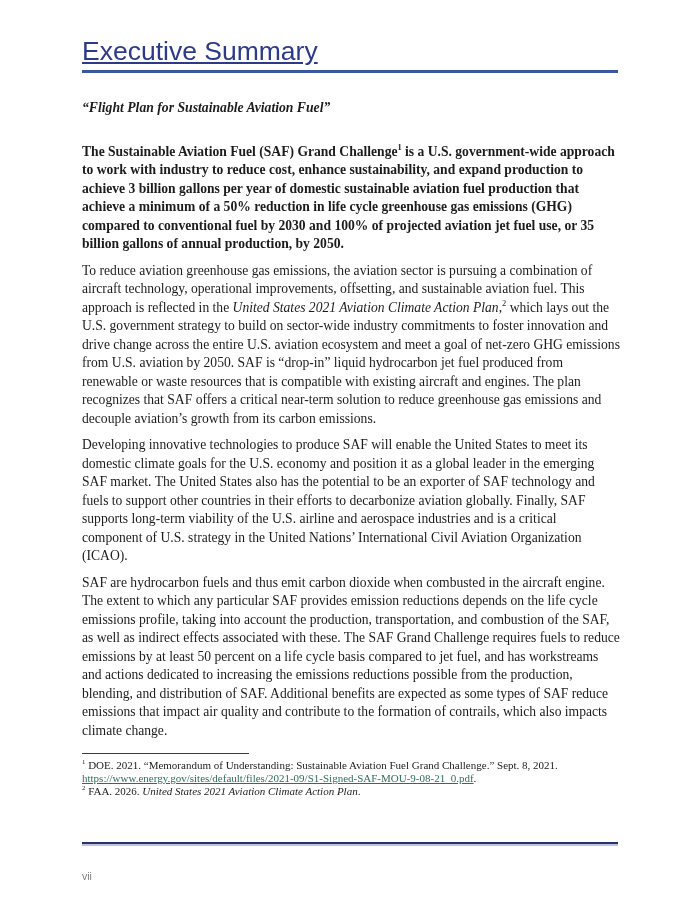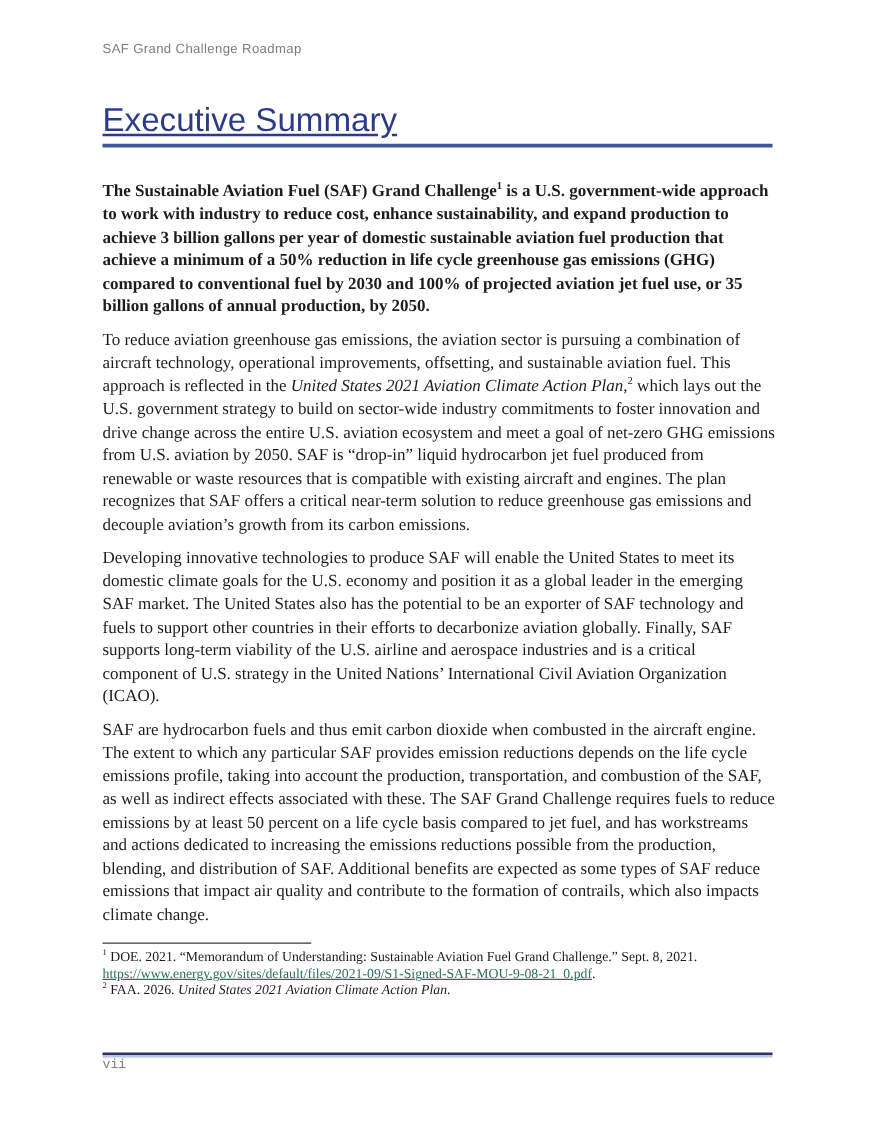--- a/index.html
+++ b/index.html
@@ -71,38 +71,38 @@
   }
   .footer {
     position: absolute;
     left: 82px;
     top: 842px;
     width: 536px;
   }
   .footer-line-dark { height: 2.4px; background: #2b3268; }
   .footer-line-light { height: 1.8px; background: #b8c4e2; }
   .page-number {
-    margin-top: 0;
-    font-family: Liberation Mono, monospace;
+    margin-top: 24px;
+    font-family: Liberation Sans, sans-serif;
     font-size: 10.5px;
     color: #7d7d7d;
   }
   p { margin-block-start: 0; margin-block-end: 0; }
 </style>
 </head>
 <body>
 
 <div class="page">
 
-  <div class="running-header">SAF Grand Challenge Roadmap</div>
 
   <h1 class="title">Executive Summary</h1>
 
   <div class="title-rule"></div>
 
+  <p class="quote">“Flight Plan for Sustainable Aviation Fuel”</p>
 
   <p class="para bold"><span>The Sustainable Aviation Fuel (SAF) Grand Challenge</span><span class="sup">1</span><span> is a U.S. government-wide approach to work with industry to reduce cost, enhance sustainability, and expand production to achieve 3 billion gallons per year of domestic sustainable aviation fuel production that achieve a minimum of a 50% reduction in life cycle greenhouse gas emissions (GHG) compared to conventional fuel by 2030 and 100% of projected aviation jet fuel use, or 35 billion gallons of annual production, by 2050.</span></p>
 
   <p class="para"><span>To reduce aviation greenhouse gas emissions, the aviation sector is pursuing a combination of aircraft technology, operational improvements, offsetting, and sustainable aviation fuel. This approach is reflected in the </span><span class="i">United States 2021 Aviation Climate Action Plan</span><span>,</span><span class="sup">2</span><span> which lays out the U.S. government strategy to build on sector-wide industry commitments to foster innovation and drive change across the entire U.S. aviation ecosystem and meet a goal of net-zero GHG emissions from U.S. aviation by 2050. SAF is “drop-in” liquid hydrocarbon jet fuel produced from renewable or waste resources that is compatible with existing aircraft and engines. The plan recognizes that SAF offers a critical near-term solution to reduce greenhouse gas emissions and decouple aviation’s growth from its carbon emissions.</span></p>
 
   <p class="para"><span>Developing innovative technologies to produce SAF will enable the United States to meet its domestic climate goals for the U.S. economy and position it as a global leader in the emerging SAF market. The United States also has the potential to be an exporter of SAF technology and fuels to support other countries in their efforts to decarbonize aviation globally. Finally, SAF supports long-term viability of the U.S. airline and aerospace industries and is a critical component of U.S. strategy in the United Nations’ International Civil Aviation Organization (ICAO).</span></p>
 
   <p class="para"><span>SAF are hydrocarbon fuels and thus emit carbon dioxide when combusted in the aircraft engine. The extent to which any particular SAF provides emission reductions depends on the life cycle emissions profile, taking into account the production, transportation, and combustion of the SAF, as well as indirect effects associated with these. The SAF Grand Challenge requires fuels to reduce emissions by at least 50 percent on a life cycle basis compared to jet fuel, and has workstreams and actions dedicated to increasing the emissions reductions possible from the production, blending, and distribution of SAF. Additional benefits are expected as some types of SAF reduce emissions that impact air quality and contribute to the formation of contrails, which also impacts climate change.</span></p>
 
   <div class="footnote-rule"></div>

